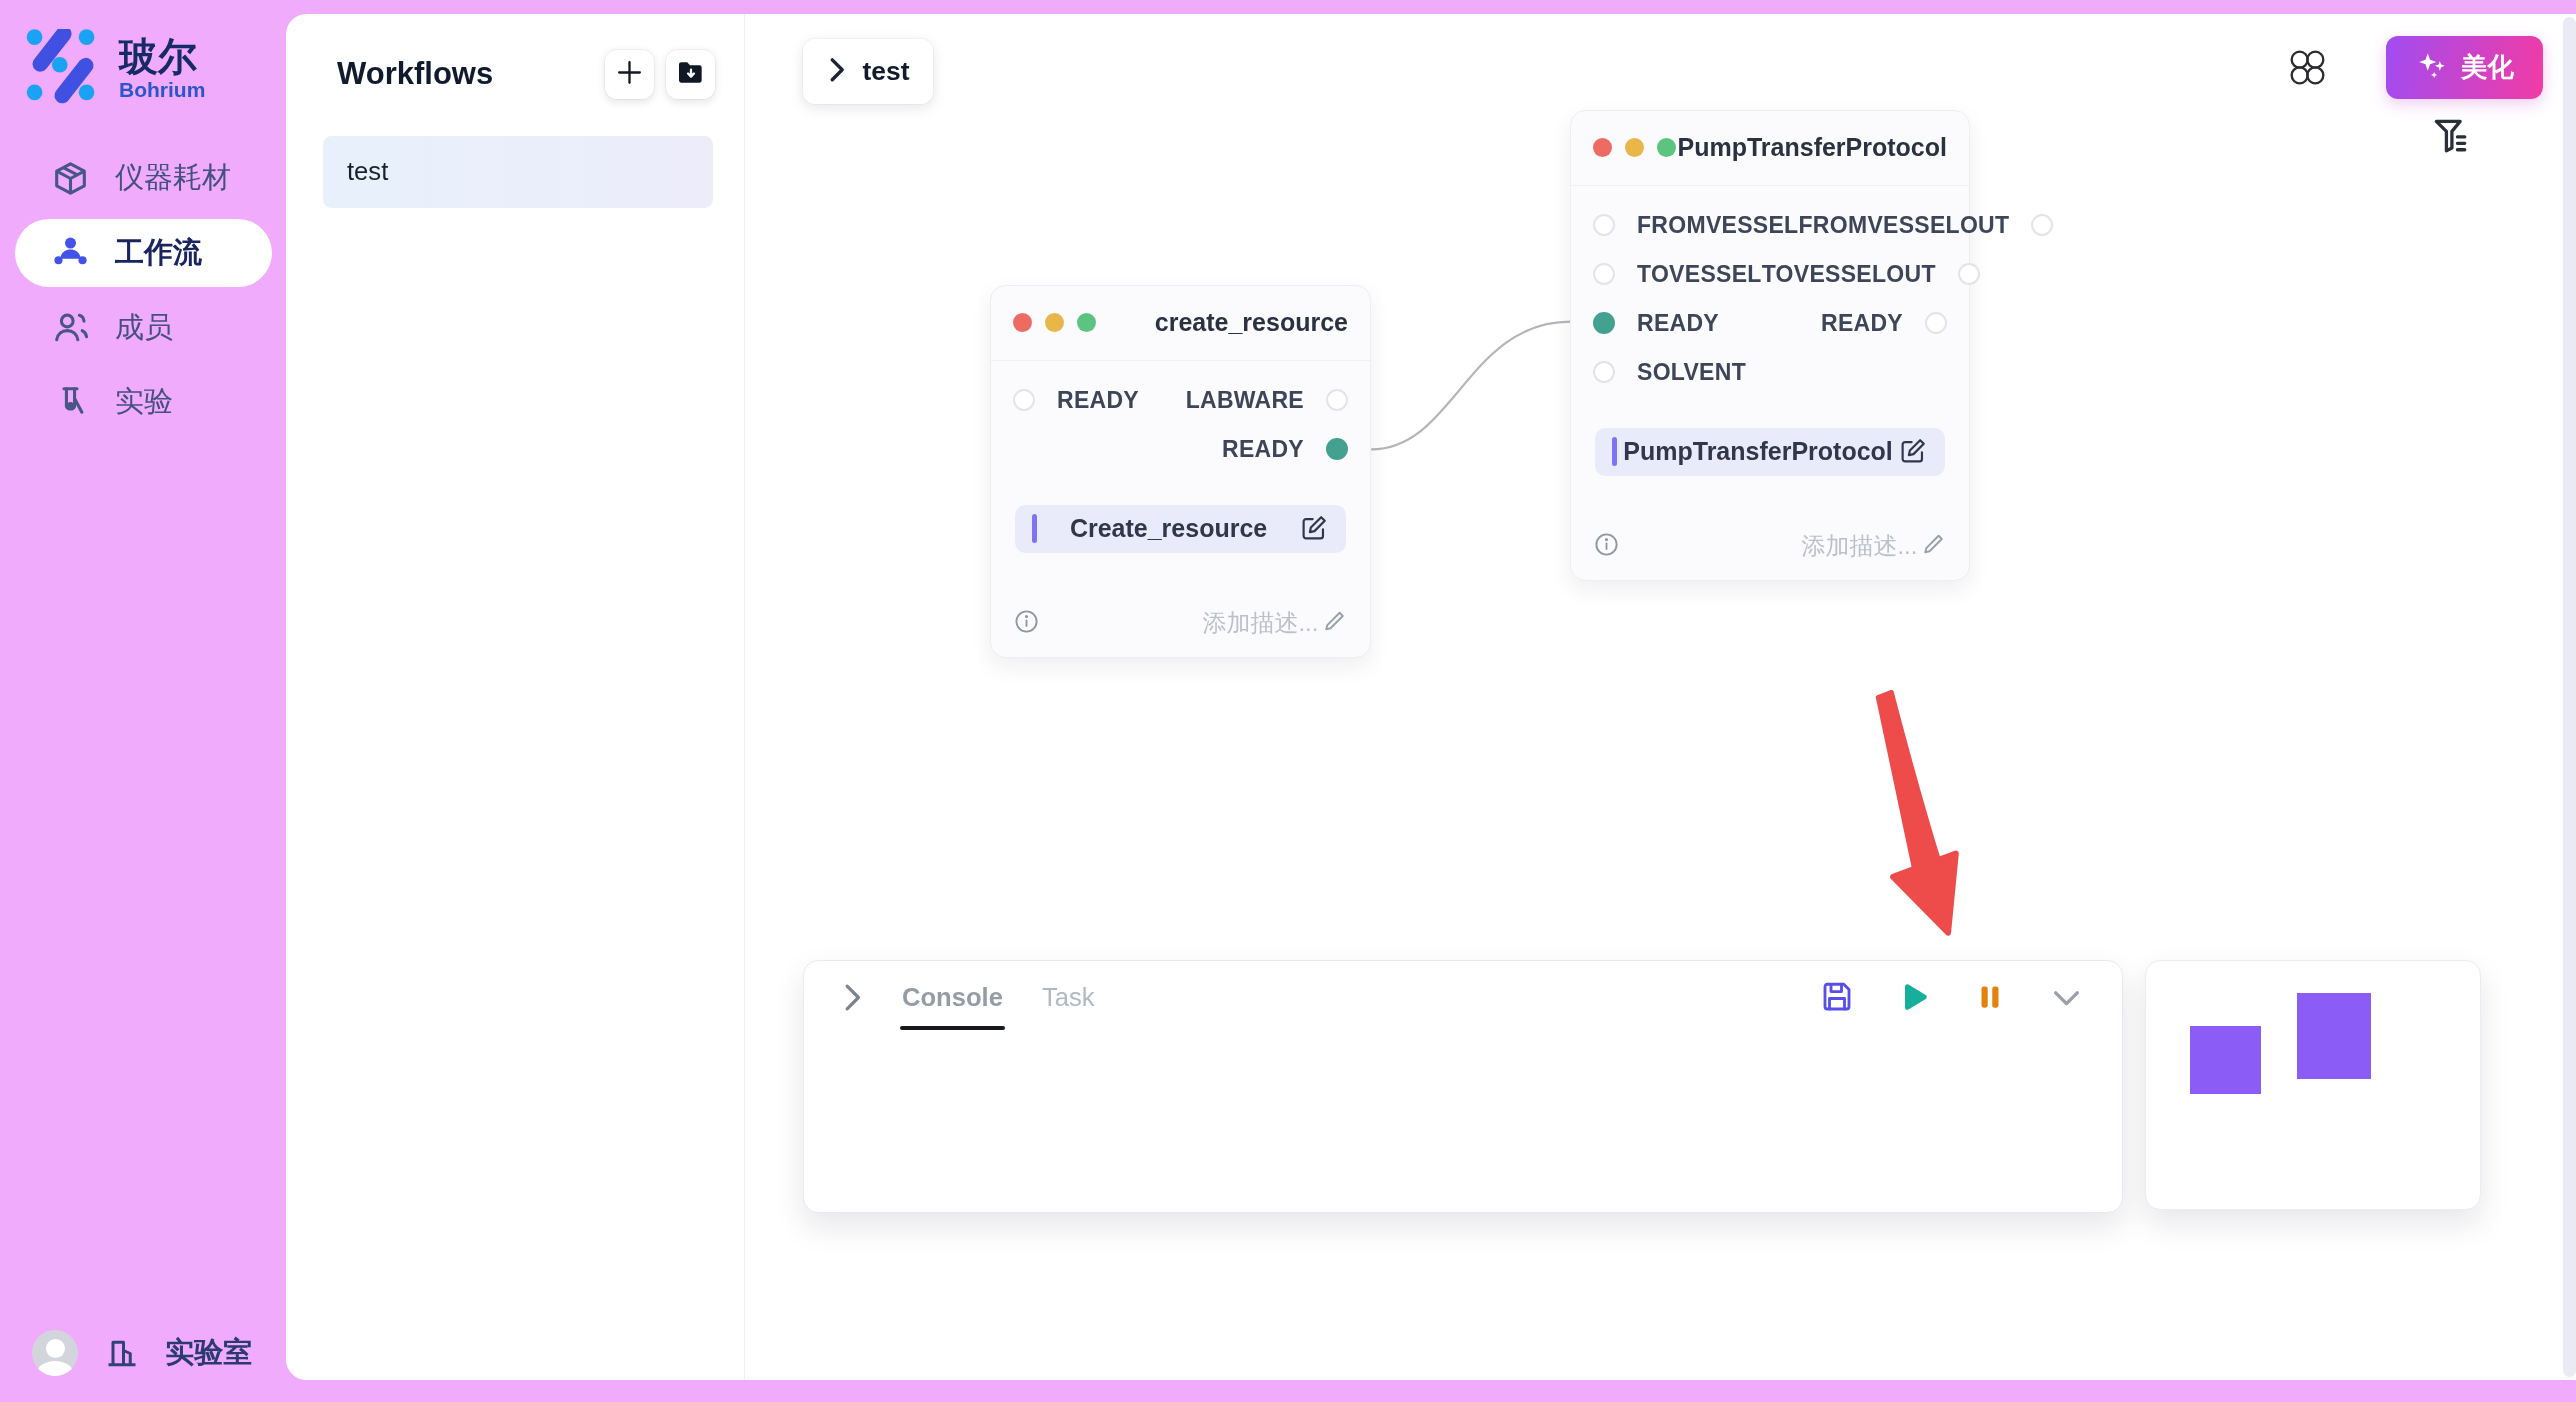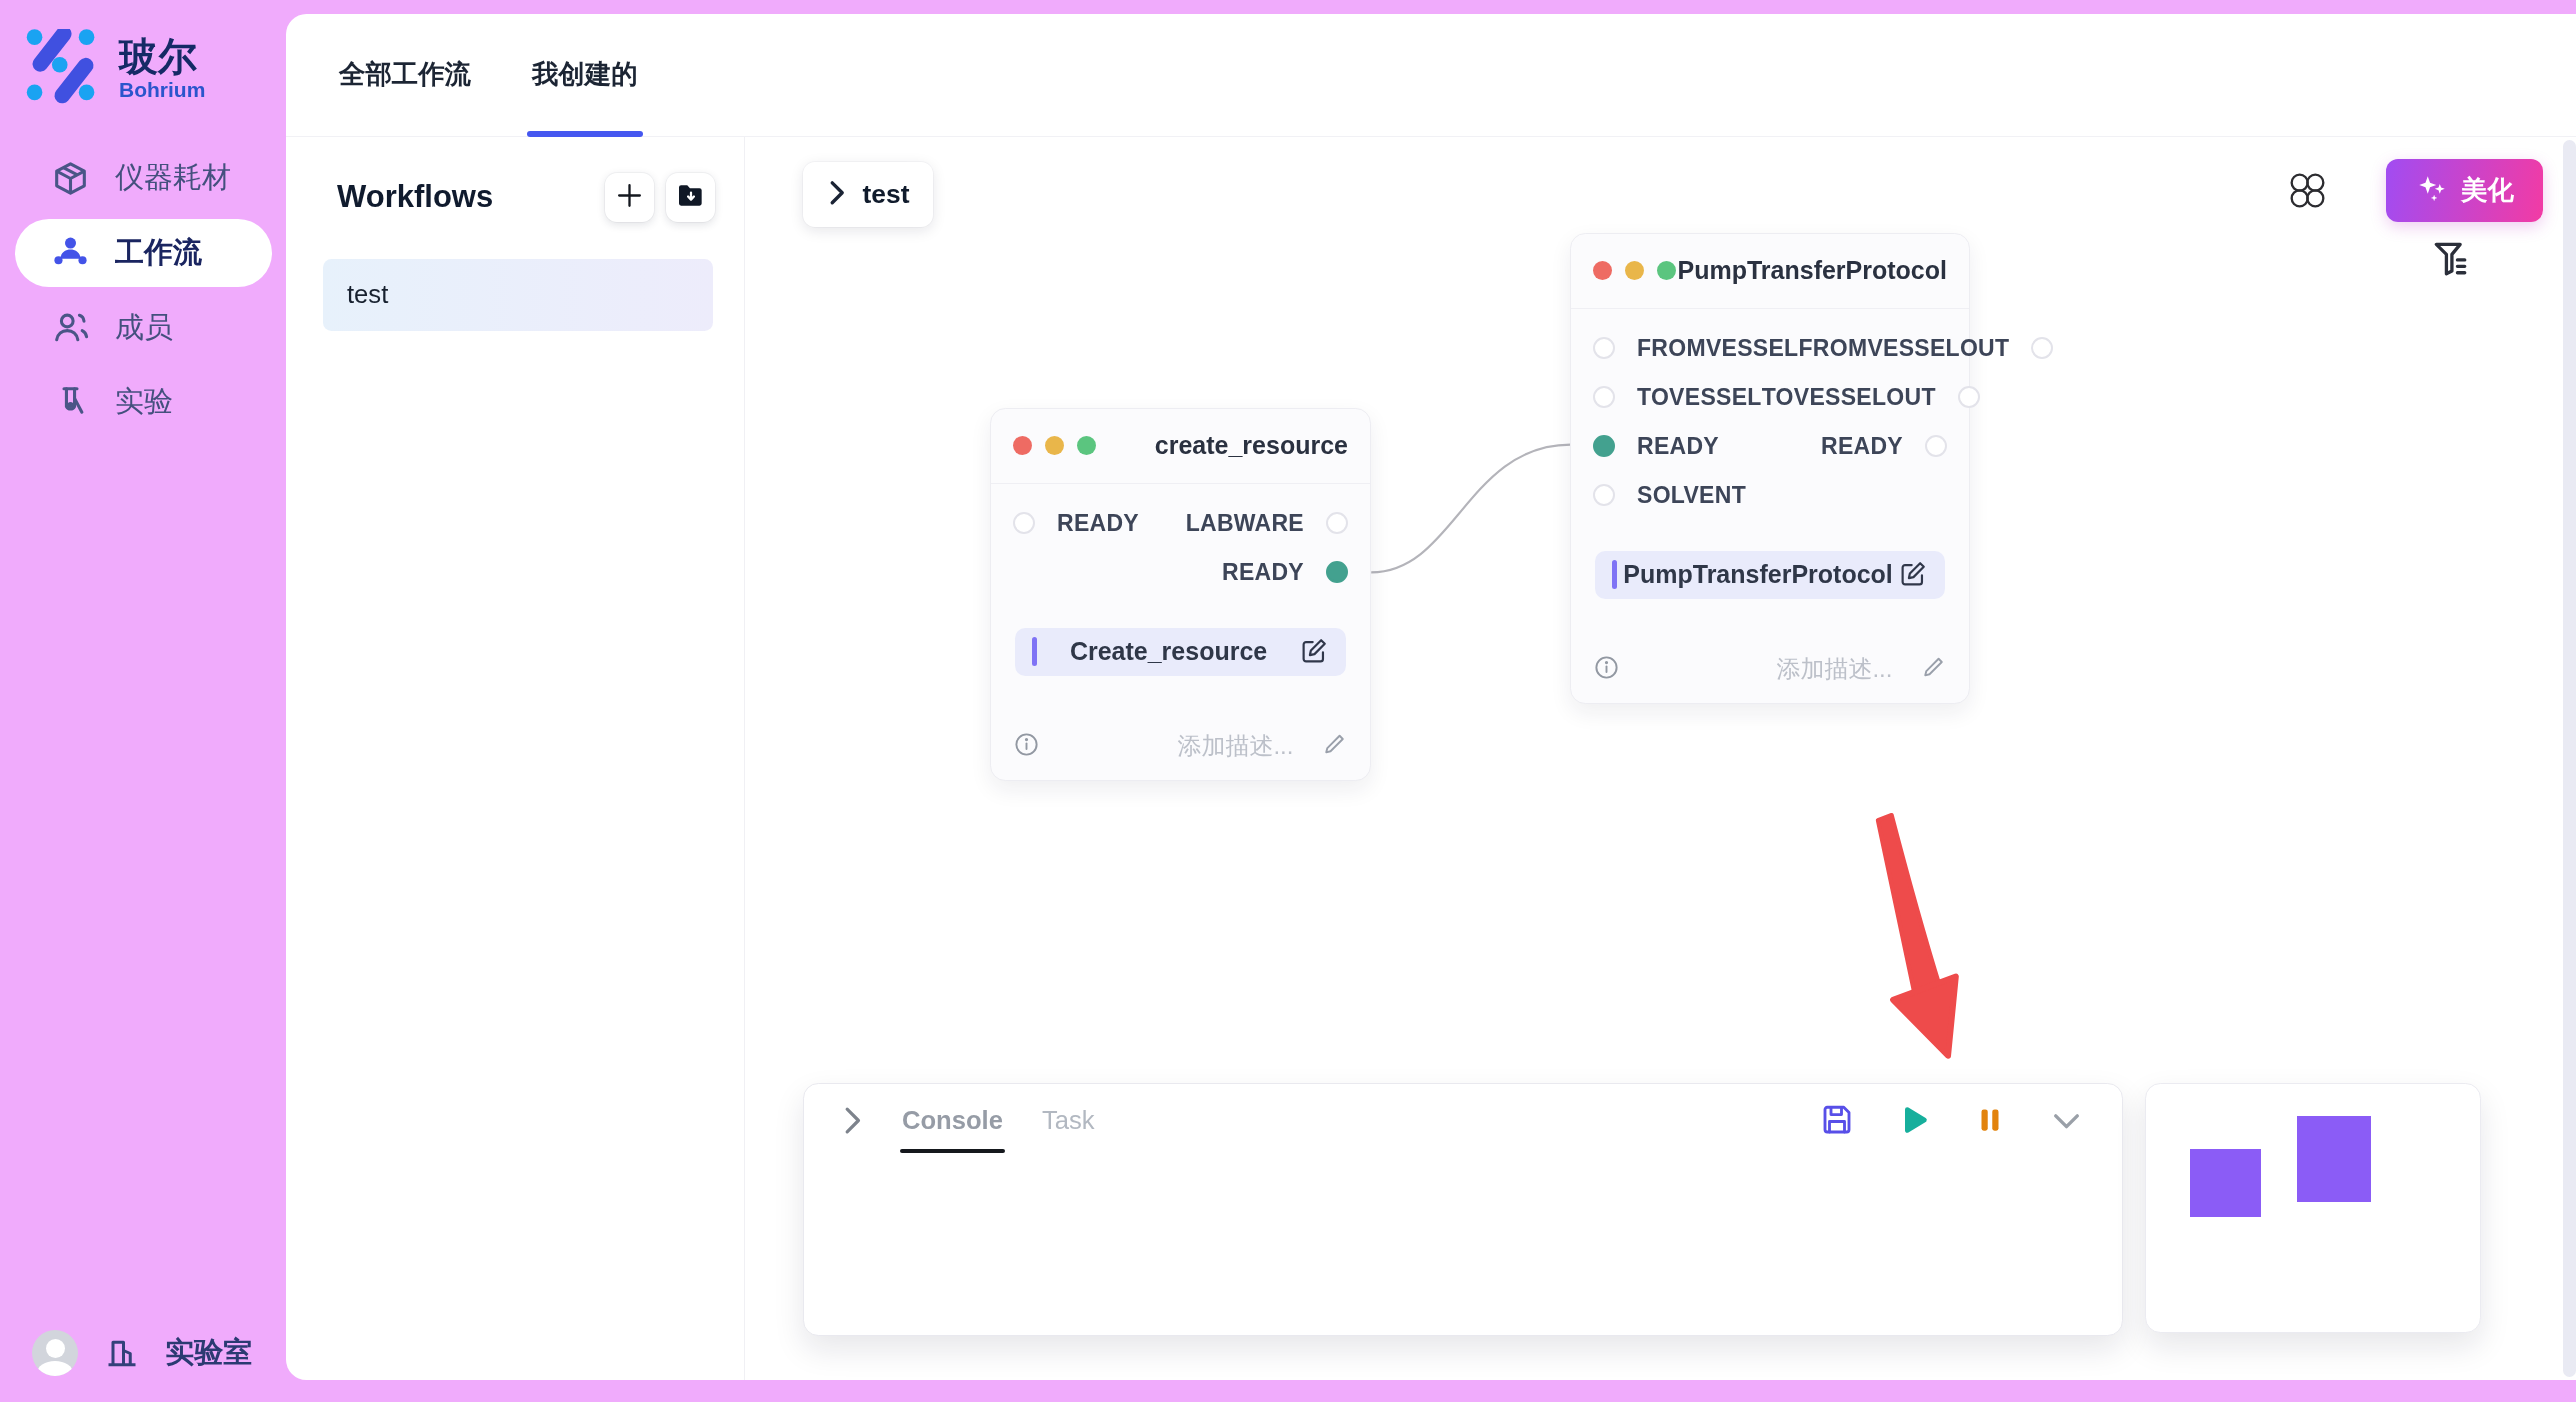--- a/index.html
+++ b/index.html
@@ -78,21 +78,21 @@
   .pgroup { display:flex; align-items:center; gap:22px; }
   .pgroup.right { margin-left:auto; }
   .port { width:22px; height:22px; border-radius:50%; background:#fff; border:2.6px solid #e3e3ea; flex:none; }
   .port.connected { background:#43a18f; border-color:#43a18f; }
   .plabel { font-size:23px; font-weight:700; color:#3d4558; letter-spacing:0.3px; }
   .action-chip { margin:31px 24px 0; height:48px; border-radius:10.2px; background:#e9ebfb;
                  display:flex; align-items:center; padding:0 17px; cursor:pointer; }
   .action-bar { width:5.1px; height:29px; border-radius:2.6px; background:#7f73f5; flex:none; }
   .action-lbl { flex:1; text-align:center; font-size:25px; font-weight:600; color:#2f3748; }
   .node-footer { position:absolute; left:22px; right:22px; bottom:13.6px; height:41px; display:flex; align-items:center; }
-  .desc-group { margin-left:auto; display:flex; align-items:center; gap:29px; }
+  .desc-group { margin-left:auto; display:flex; align-items:center; gap:4px; }
   .desc-text { font-size:24px; color:#bcc0c9; }
 
   
   .console-panel { position:absolute; left:58px; top:946px; width:1320px; height:253px; background:#fff;
                    border:1.7px solid #e9e9ef; border-radius:15.3px; box-shadow:0 13.6px 31px rgba(20,24,50,.10); }
   .console-header { display:flex; align-items:center; height:73px; padding:0 37px; gap:39px; }
   .c-chevron { display:flex; align-items:center; cursor:pointer; }
   .c-tab { font-size:25.6px; color:#969ca6; font-weight:700; position:relative; height:73px;
            display:flex; align-items:center; cursor:pointer; }
   .c-tab.inactive { color:#b2b8c1; font-weight:500; }
@@ -190,28 +190,20 @@
           <path d="M6 20.5 V5.5 h7 V20.5"></path>
           <path d="M13 20.5 V11 l4.5 2 V20.5"></path>
         </svg>
       </span>
       <span class="ws-label">实验室</span>
     </div>
   </div>
 
   <div class="content">
 
-    <div class="tabbar">
-      <div class="tab">
-        <span>全部工作流</span>
-      </div>
-      <div class="tab active">
-        <span>我创建的</span>
-      </div>
-    </div>
 
     <div class="main">
 
       <div class="wfpanel">
         <div class="wfheader">
           <span class="wftitle">Workflows</span>
           <div class="wfactions">
             <div class="chipbtn">
               <span>
                 <svg width="31" height="31" viewBox="0 0 24 24" stroke="#14181f" stroke-width="1.8" stroke-linecap="round">

